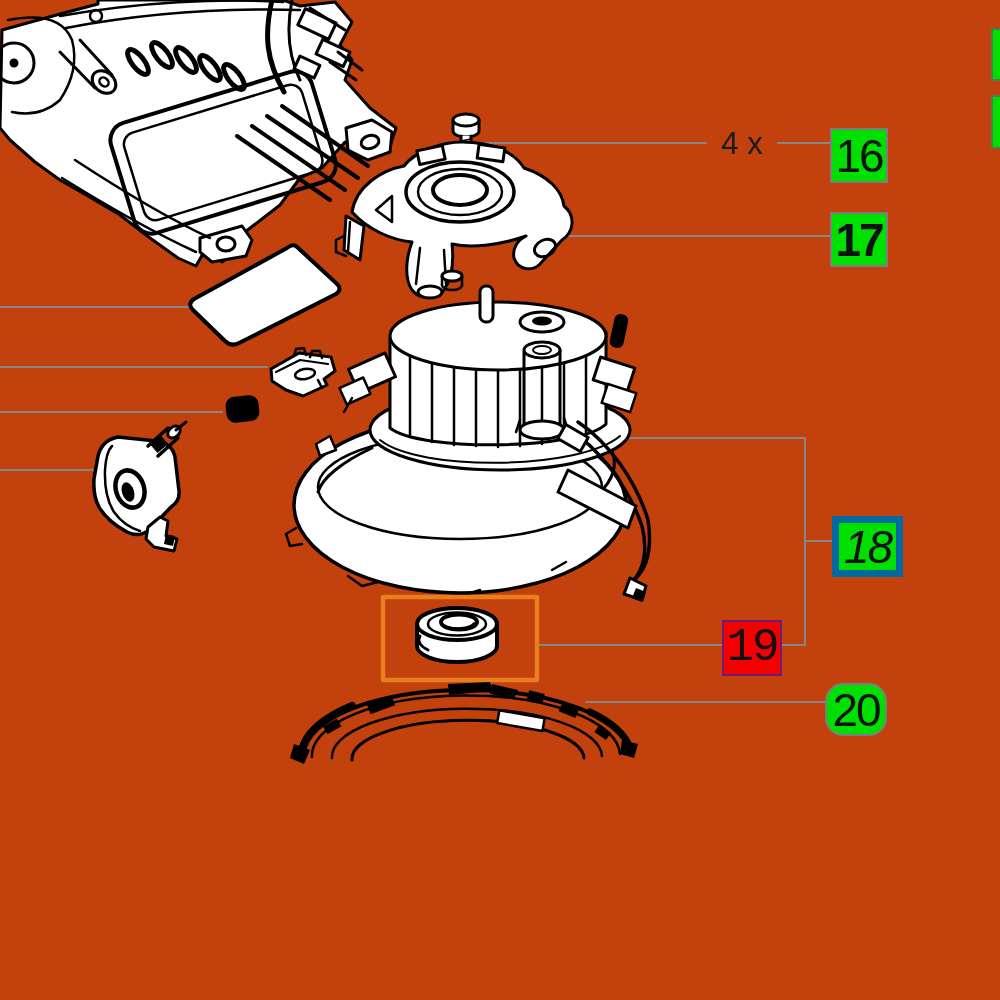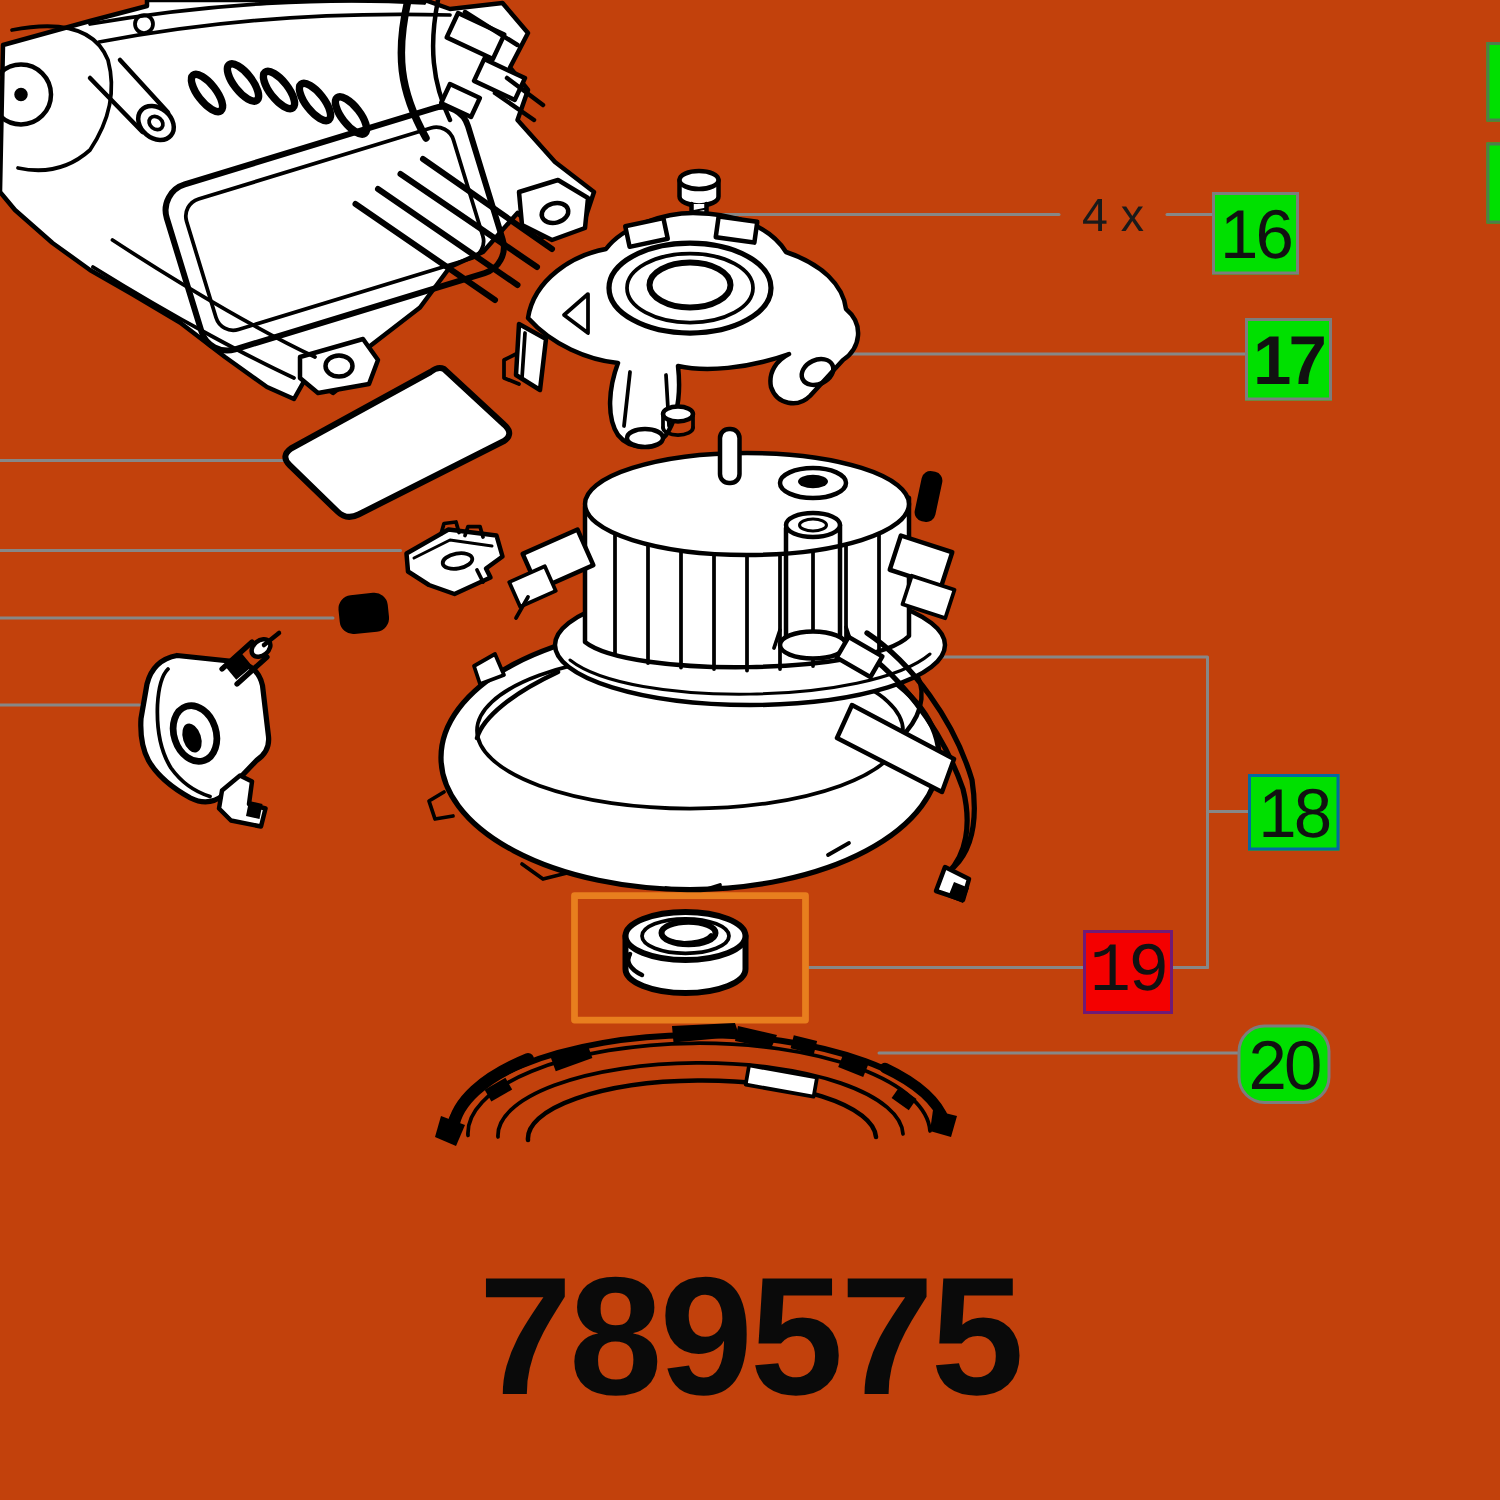--- a/index.html
+++ b/index.html
@@ -3,21 +3,21 @@
 <meta charset="utf-8">
 <style>
   html,body{margin:0;padding:0;background:#fff;}
   #stage{position:relative;width:1000px;height:1000px;background:#c2410c;overflow:hidden;
          font-family:"Liberation Sans", sans-serif;}
   #drawing{position:absolute;left:0;top:0;}
   .callout{position:absolute;display:flex;align-items:center;justify-content:center;
            font-size:46px;line-height:1;letter-spacing:-2px;color:#111;
            font-family:"Liberation Sans", sans-serif;}
   .callout.green{background:#00e000;border:2px solid #7d7d7d;}
-  .callout.green.selected{border:2px solid #0369a1;}
+  .callout.green.selected{border:7px solid #0369a1;font-style:italic;}
   .callout.red{background:#f40000;border:2px solid #701a75;font-family:Liberation Mono, monospace;}
   .edgebox{position:absolute;background:#00e000;border:2px solid #4e7c4e;}
   #qty-label{position:absolute;left:700px;top:126px;width:84px;text-align:center;
              font-size:31px;color:#1a1a1a;}
   #part-number{position:absolute;left:0;top:826px;width:1000px;text-align:center;
                font-weight:700;font-size:112px;letter-spacing:-2px;color:#0a0a0a;}
   svg *{vector-effect:none;}
 </style>
 </head>
 <body>
@@ -224,27 +224,26 @@
       <rect x="596" y="728" width="14" height="9" transform="rotate(35 603 732)"></rect>
       <path d="M294,744 l16,6 -6,14 -14,-6 Z"></path>
       <path d="M622,740 l16,4 -4,14 -14,-4 Z"></path>
     </g>
     <rect x="498" y="714" width="46" height="13" transform="rotate(10 520 720)" stroke-width="2.5" fill="#fff"></rect>
   </g>
 </svg>
 
   <div id="qty-label">4 x</div>
 
-  <div class="callout green" style="left:808px;top:128px;width:54px;height:51px;">16</div>
+  <div class="callout green" style="left:830px;top:128px;width:54px;height:51px;">16</div>
 
   <div class="callout green" style="left:830px;top:212px;width:54px;height:51px;font-weight:bold;">17</div>
 
   <div class="callout green selected" style="left:832px;top:516px;width:57px;height:47px;">18</div>
 
   <div class="callout red" style="left:722px;top:620px;width:56px;height:52px;">19</div>
 
   <div class="callout green" style="left:825px;top:683px;width:58px;height:49px;border-radius:18px;">20</div>
 
   <div class="edgebox" style="left:991px;top:28px;width:14px;height:49px;"></div>
   <div class="edgebox" style="left:991px;top:95px;width:14px;height:50px;"></div>
 
-  <div id="part-number">789575</div>
 </div>
 
 </body></html>

